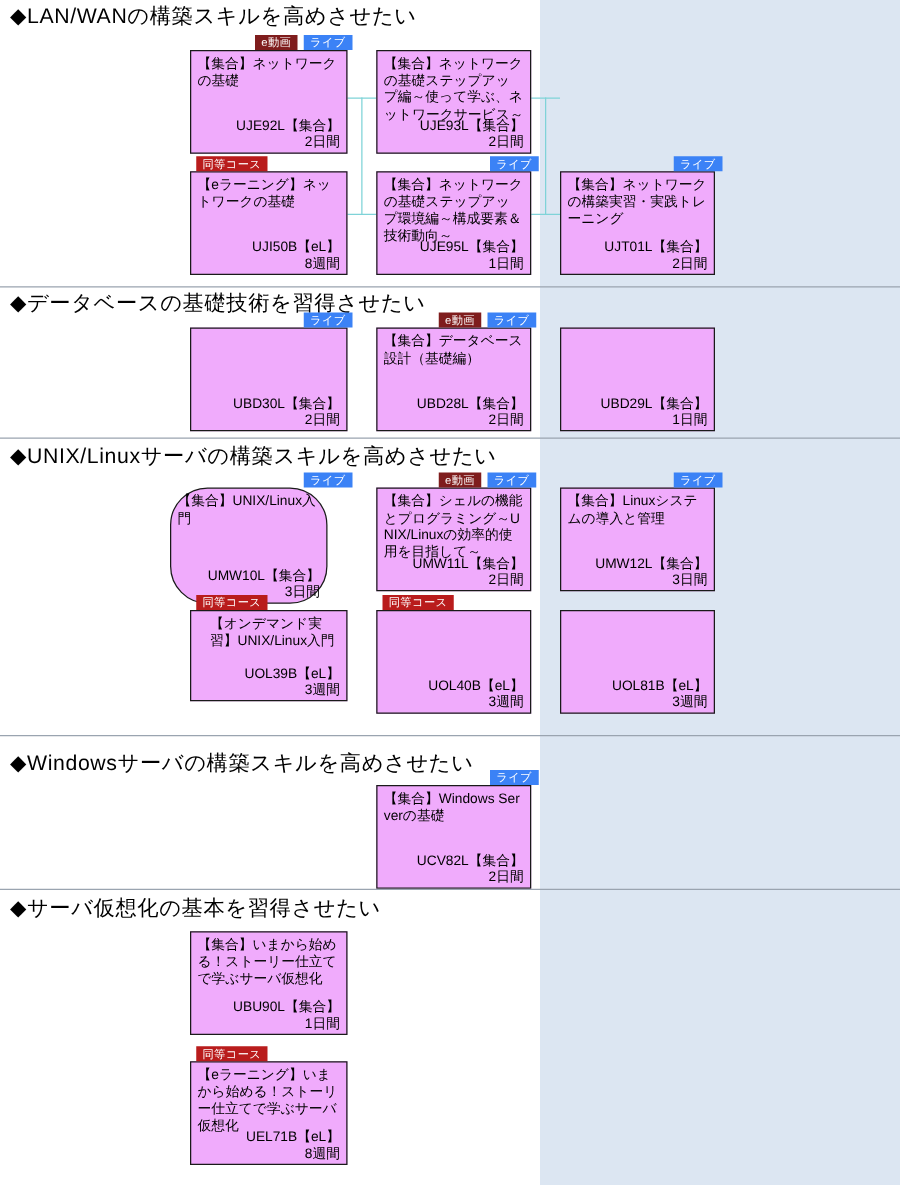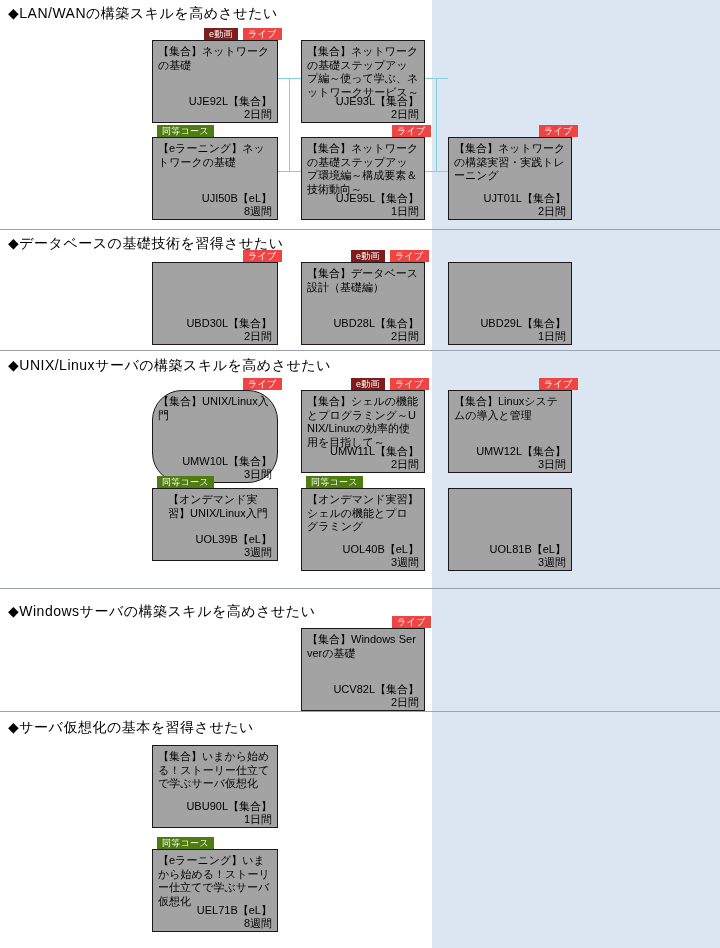--- a/index.html
+++ b/index.html
@@ -13,31 +13,31 @@
   }
   
   .shade-col{
     position:absolute;top:0;left:432px;width:288px;height:948px;
     background:#dce6f2;
   }
   .sheet{position:absolute;top:0;left:0;width:720px;height:948px;}
   .section{position:absolute;left:0;width:720px;}
   .sec-title{
     position:absolute;left:8px;top:0;
-    font-size:14px;line-height:14px;color:#000;
+    font-size:17px;line-height:14px;color:#000;
     letter-spacing:0.5px;
     white-space:nowrap;
   }
   .hr{
     position:absolute;left:0;width:720px;height:1px;background:#9aa4b0;
   }
   .card{
     position:absolute;
     box-sizing:border-box;
-    background:#a3a3a3;
+    background:#f0abfc;
     border:1px solid #1a1a1a;
     padding:4px 5px 2px 5px;
   }
   .card .ctext{
     font-size:11px;line-height:13.5px;
     display:block;
     word-break:break-all;
   }
   .card .cfoot{
     position:absolute;left:5px;right:5px;bottom:14px;
@@ -48,23 +48,23 @@
     text-align:right;font-size:11px;line-height:13px;
   }
   .tag{
     position:absolute;
     height:12px;line-height:12px;
     font-size:9px;color:#ffffff;
     padding:0 5px;
     white-space:nowrap;
     letter-spacing:0.3px;
   }
-  .tag-live{background:#ef4444;}
+  .tag-live{background:#3b82f6;}
   .tag-movie{background:#7f1d1d;}
-  .tag-equal{background:#4d7c0f;color:#ffffff;}
+  .tag-equal{background:#b91c1c;color:#ffffff;}
   .connv{position:absolute;background:#7fd3d8;width:1px;}
   .connh{position:absolute;background:#7fd3d8;height:1px;}
 </style>
 </head>
 <body>
 
 <div class="shade-col"></div>
 
 <div class="sheet">
 
@@ -137,21 +137,21 @@
       <span class="cfoot">UBD29L【集合】</span>
       <span class="cfoot2">1日間</span>
     </div>
   </div>
 
   <div class="hr" style="top:350px;"></div>
 
   <div class="section" style="top:358px;height:226px;">
     <div class="sec-title">◆UNIX/Linuxサーバの構築スキルを高めさせたい</div>
 
-    <div class="card" style="left:152px;top:32px;width:126px;height:93px;border-radius:30px;">
+    <div class="card" style="left:136px;top:32px;width:126px;height:93px;border-radius:30px;">
       <span class="ctext">【集合】UNIX/Linux入門</span>
       <span class="cfoot">UMW10L【集合】</span>
       <span class="cfoot2">3日間</span>
     </div>
     <div class="tag tag-live" style="left:243px;top:20px;">ライブ</div>
 
     <div class="card" style="left:301px;top:32px;width:124px;height:83px;">
       <span class="ctext">【集合】シェルの機能とプログラミング～UNIX/Linuxの効率的使用を目指して～</span>
       <span class="cfoot">UMW11L【集合】</span>
       <span class="cfoot2">2日間</span>
@@ -167,21 +167,20 @@
     <div class="tag tag-live" style="left:539px;top:20px;">ライブ</div>
 
     <div class="card" style="left:152px;top:130px;width:126px;height:73px;padding-left:15px;">
       <span class="ctext">【オンデマンド実習】UNIX/Linux入門</span>
       <span class="cfoot">UOL39B【eL】</span>
       <span class="cfoot2">3週間</span>
     </div>
     <div class="tag tag-equal" style="left:157px;top:118px;">同等コース</div>
 
     <div class="card" style="left:301px;top:130px;width:124px;height:83px;">
-      <span class="ctext">【オンデマンド実習】シェルの機能とプログラミング</span>
       <span class="cfoot">UOL40B【eL】</span>
       <span class="cfoot2">3週間</span>
     </div>
     <div class="tag tag-equal" style="left:306px;top:118px;">同等コース</div>
 
     <div class="card" style="left:448px;top:130px;width:124px;height:83px;">
       <span class="cfoot">UOL81B【eL】</span>
       <span class="cfoot2">3週間</span>
     </div>
   </div>

